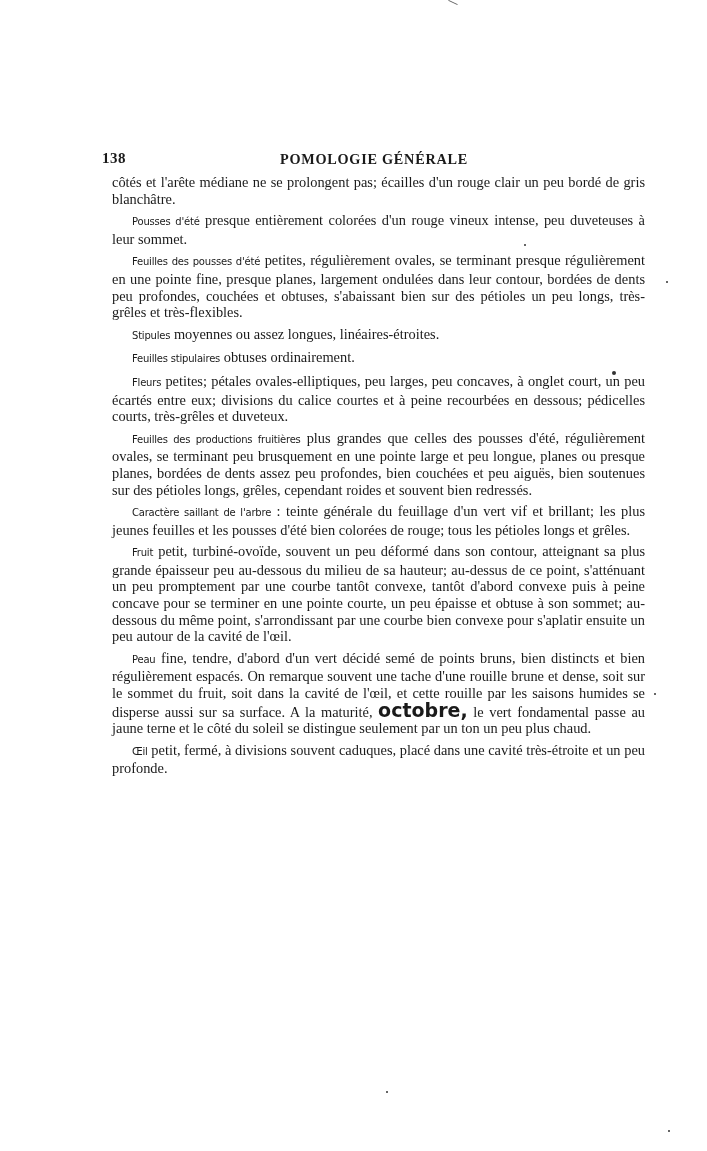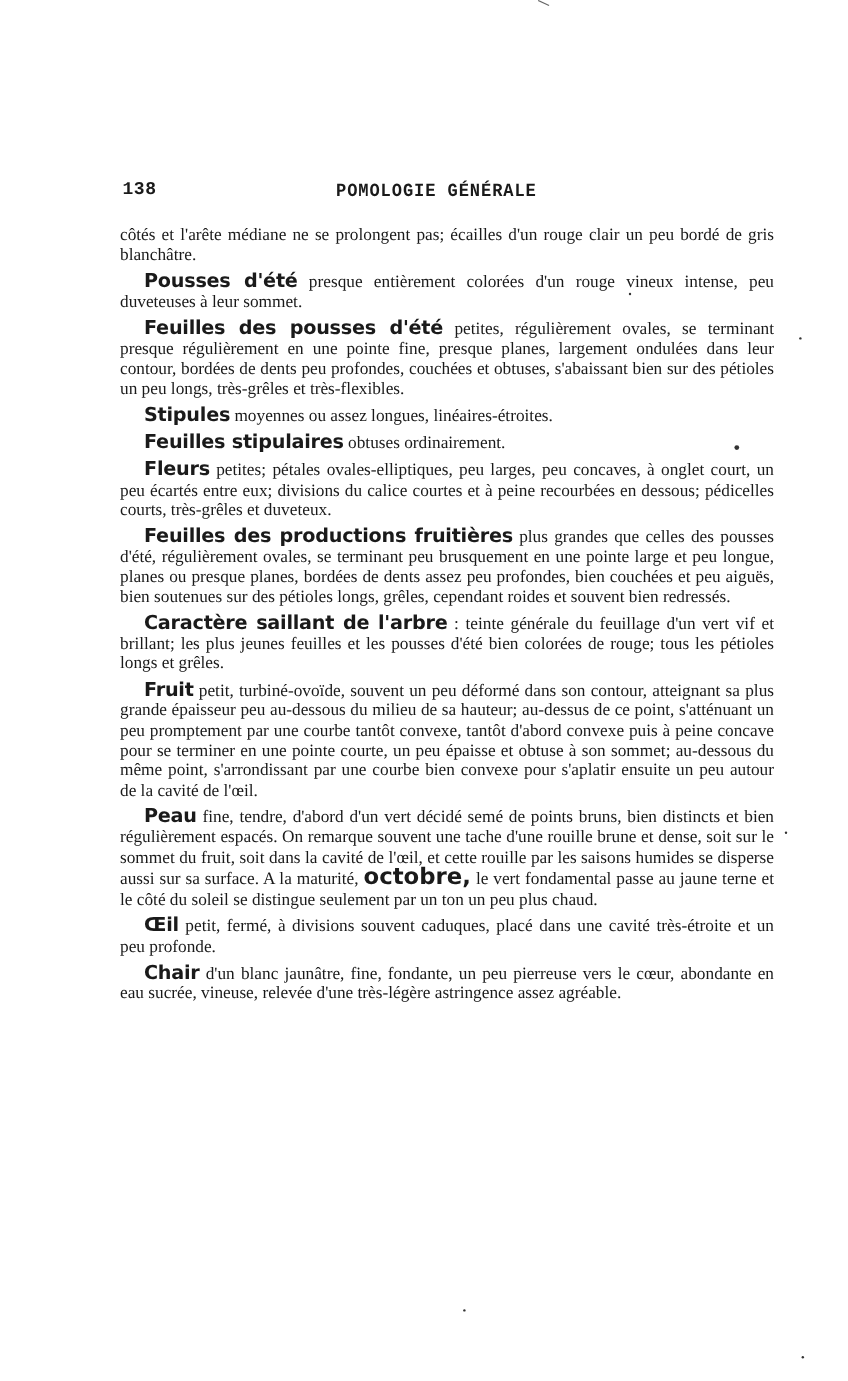--- a/index.html
+++ b/index.html
@@ -17,23 +17,22 @@
     }
     .page {
       position: absolute;
       left: 100px;
       top: 148px;
       width: 545px;
     }
     .running-head {
       position: relative;
       height: 22px;
-      margin-bottom: 18px;
+      margin-bottom: 4px;
       font-size: 15px;
-      font-family: Liberation Mono, monospace;
     }
     .page-number {
       position: absolute;
       left: 2px;
       top: 2px;
       font-weight: bold;
       font-size: 15px;
       letter-spacing: 0.5px;
     }
     .page-title {
@@ -43,30 +42,30 @@
       font-size: 15.5px;
       font-weight: bold;
       letter-spacing: 0.8px;
       transform: scaleX(0.92);
       transform-origin: left top;
     }
     .para {
       font-size: 14.4px;
       line-height: 16.6px;
       text-align: justify;
-      margin: 0 0 5px 0;
+      margin: 0 0 5px 12px;
       text-indent: 20px;
     }
     .para.cont {
       text-indent: 0;
     }
     .term {
       font-family: "DejaVu Sans", sans-serif;
-      font-weight: bold;
-      font-size: 16px;
+      font-weight: normal;
+      font-size: 10px;
       letter-spacing: -0.2px;
     }
     .em-bold {
       font-family: "DejaVu Sans", sans-serif;
       font-weight: bold;
       font-size: 19px;
     }
     .speck {
       position: absolute;
       background: #333;
@@ -132,23 +131,20 @@
 
   <p class="para">
     <span class="term">Peau</span><span> fine, tendre, d'abord d'un vert décidé semé de points bruns, bien distincts et bien régulièrement espacés. On remarque souvent une tache d'une rouille brune et dense, soit sur le sommet du fruit, soit dans la cavité de l'œil, et cette rouille par les saisons humides se disperse aussi sur sa surface. A la maturité, </span><span class="em-bold">octobre,</span><span> le vert fondamental passe au jaune terne et le côté du soleil se distingue seulement par un ton un peu plus chaud.</span>
   </p>
 
   <p class="para">
     <span class="term">Œil</span><span> petit, fermé, à divisions souvent caduques, placé dans une cavité très-étroite et un peu profonde.</span>
   </p>
 
 
-  <p class="para">
-    <span class="term">Chair</span><span> d'un blanc jaunâtre, fine, fondante, un peu pierreuse vers le cœur, abondante en eau sucrée, vineuse, relevée d'une très-légère astringence assez agréable.</span>
-  </p>
 </div>
 
 <div class="speck" style="left:666px;top:281px;width:2px;height:2px;"></div>
 <div class="speck" style="left:612px;top:371px;width:4px;height:4px;"></div>
 <div class="speck" style="left:524px;top:244px;width:2px;height:2px;"></div>
 <div class="speck" style="left:654px;top:693px;width:2px;height:2px;"></div>
 <div class="speck" style="left:386px;top:1091px;width:2px;height:2px;"></div>
 <div class="speck" style="left:668px;top:1130px;width:2px;height:2px;"></div>
 
 </body></html>

